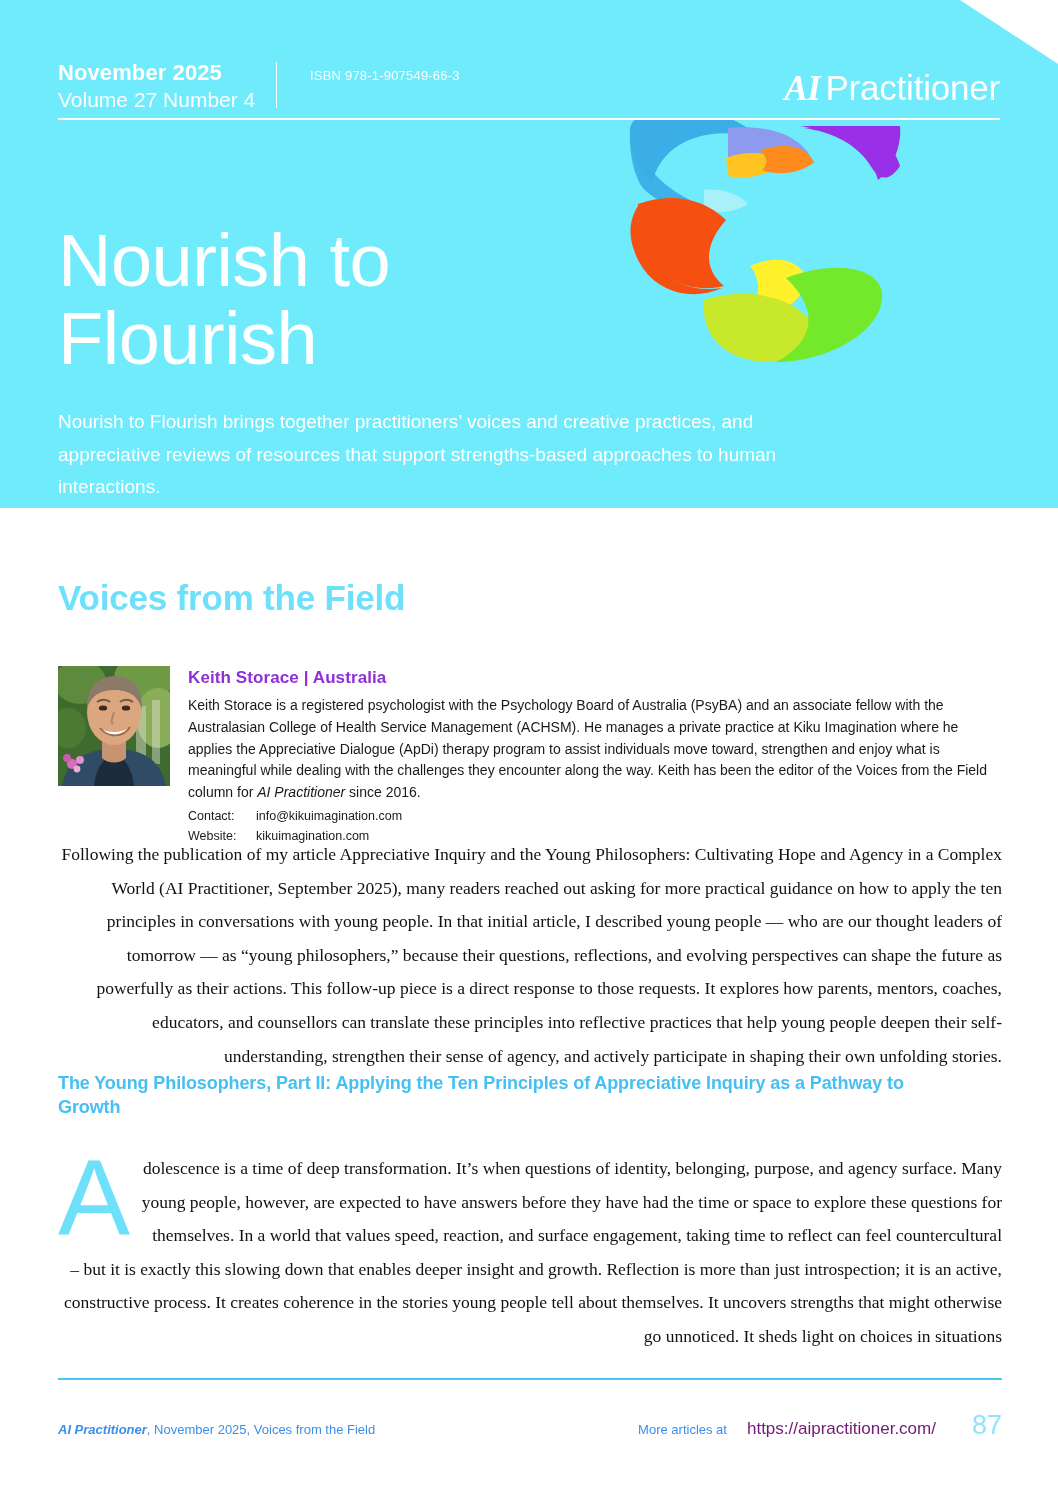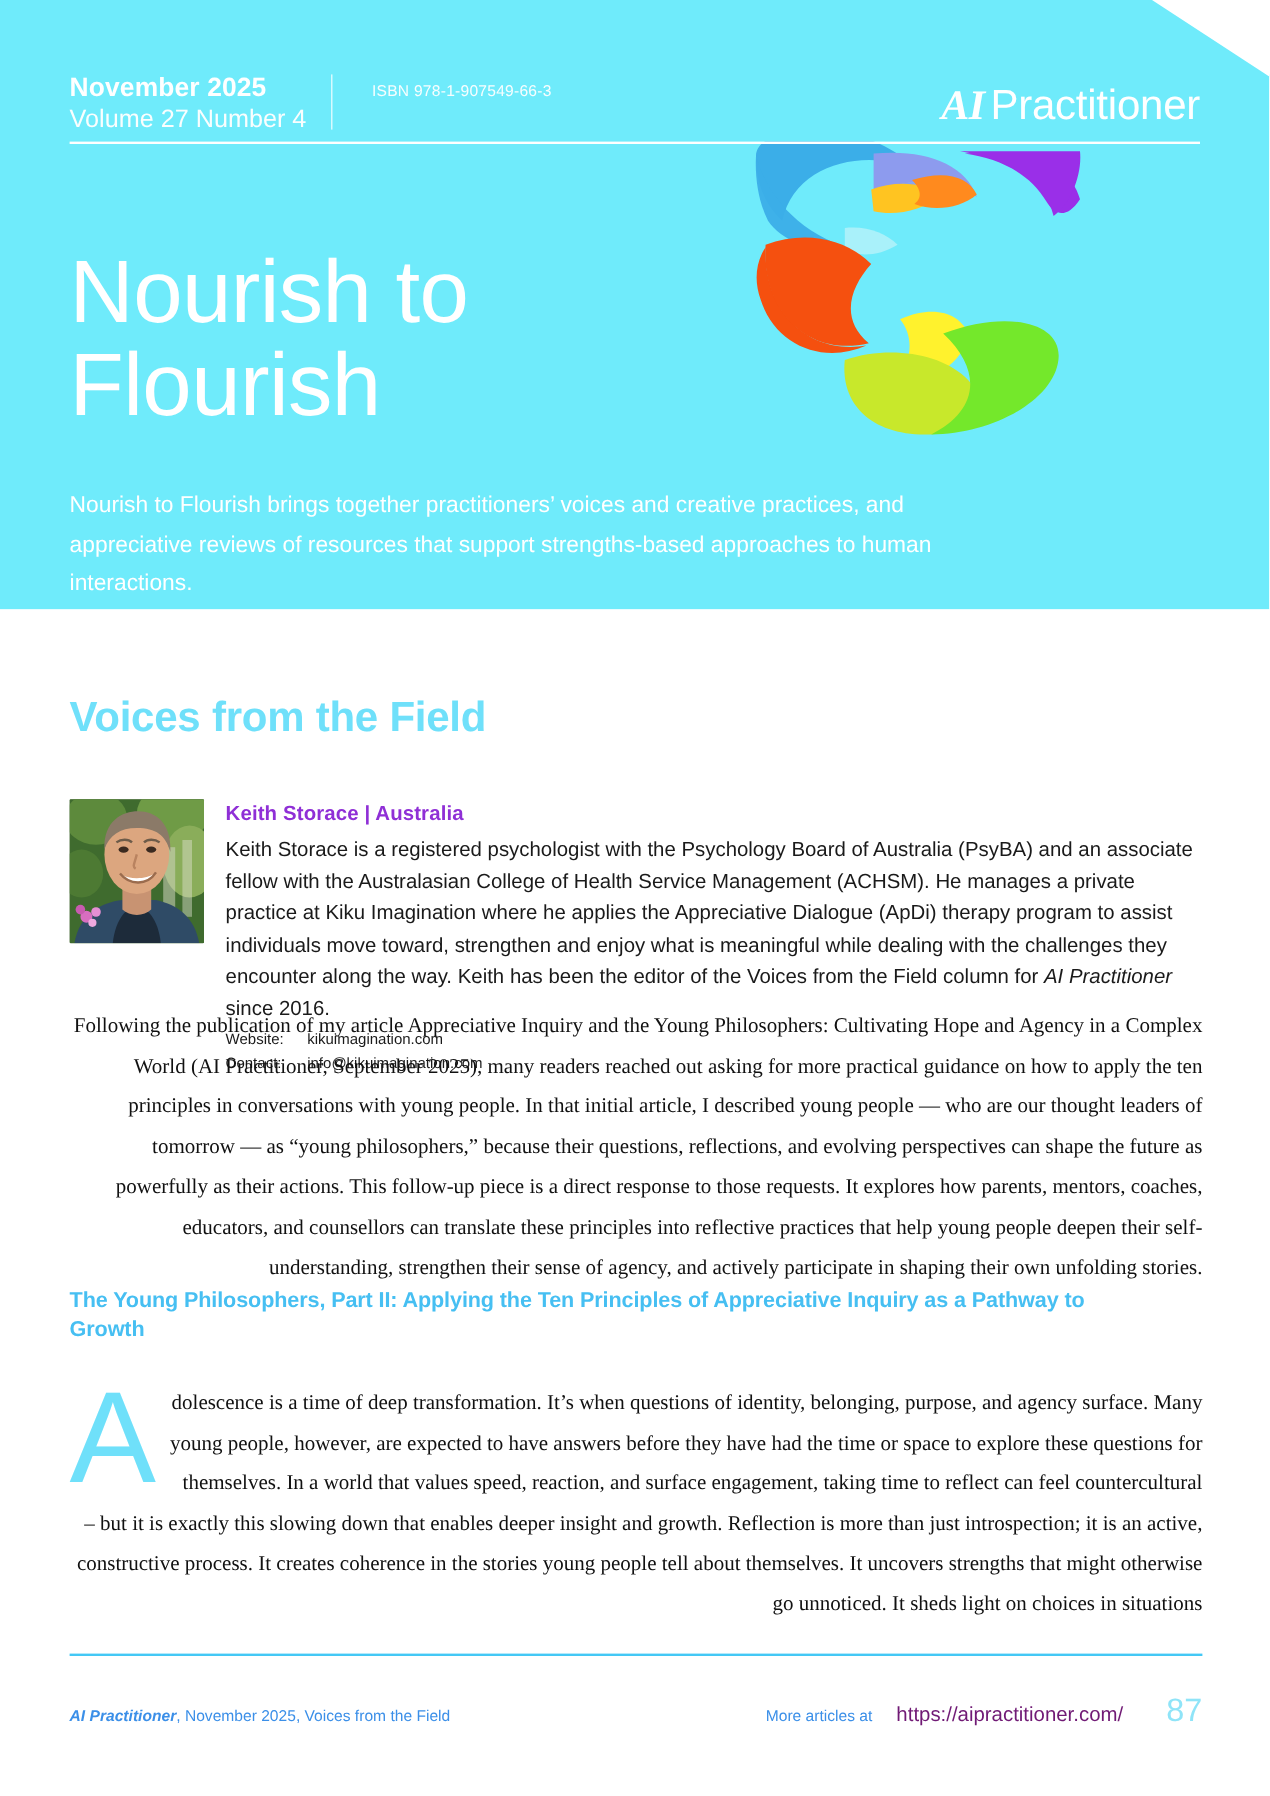--- a/index.html
+++ b/index.html
@@ -118,21 +118,21 @@
   .logo-swirl {
     position: absolute;
     left: 600px; top: 118px;
     width: 320px; height: 260px;
     z-index: 2;
   }
 
   
   .banner-title {
     position: absolute;
-    left: 58px; top: 204px;
+    left: 58px; top: 222px;
     font-size: 74px;
     font-weight: 200;
     color: #ffffff;
     line-height: 1.05;
     letter-spacing: -0.5px;
     z-index: 3;
   }
   .banner-title .l2 { display: block; }
 
   .banner-sub {
@@ -181,21 +181,21 @@
     padding-top: 2px;
   }
   .author-name {
     font-size: 17px;
     font-weight: 700;
     color: #8F2FD6;
     margin-bottom: 7px;
     letter-spacing: .1px;
   }
   .author-bio {
-    font-size: 17px;
+    font-size: 14px;
     font-weight: 400;
     color: #1a1a1a;
     line-height: 1.56;
     letter-spacing: 0px;
   }
   .author-bio i { font-style: italic; }
   .contact-rows {
     margin-top: 3px;
     font-size: 12.5px;
     color: #1a1a1a;
@@ -389,26 +389,26 @@
         <circle cx="22" cy="94" r="4" fill="#e58fd3"></circle>
         <circle cx="9" cy="92" r="4" fill="#c95bb0"></circle>
         <circle cx="19" cy="103" r="3.4" fill="#efa9df"></circle>
       </svg>
     </div>
     <div class="author-text">
       <div class="author-name">Keith Storace | Australia</div>
       <div class="author-bio"><span>Keith Storace is a registered psychologist with the Psychology Board of Australia (PsyBA) and an associate fellow with the Australasian College of Health Service Management (ACHSM). He manages a private practice at Kiku Imagination where he applies the Appreciative Dialogue (ApDi) therapy program to assist individuals move toward, strengthen and enjoy what is meaningful while dealing with the challenges they encounter along the way. Keith has been the editor of the Voices from the Field column for </span><i>AI Practitioner</i><span> since 2016.</span></div>
       <div class="contact-rows">
         <div class="contact-row">
+          <span class="contact-label">Contact:</span>
+          <span>info@kikuimagination.com</span>
+        </div>
+        <div class="contact-row">
           <span class="contact-label">Website:</span>
           <span>kikuimagination.com</span>
-        </div>
-        <div class="contact-row">
-          <span class="contact-label">Contact:</span>
-          <span>info@kikuimagination.com</span>
         </div>
       </div>
     </div>
   </div>
 
   <div id="intro-para" class="body-text">Following the publication of my article Appreciative Inquiry and the Young Philosophers: Cultivating Hope and Agency in a Complex World (AI Practitioner, September 2025), many readers reached out asking for more practical guidance on how to apply the ten principles in conversations with young people. In that initial article, I described young people — who are our thought leaders of tomorrow — as “young philosophers,” because their questions, reflections, and evolving perspectives can shape the future as powerfully as their actions. This follow-up piece is a direct response to those requests. It explores how parents, mentors, coaches, educators, and counsellors can translate these principles into reflective practices that help young people deepen their self-understanding, strengthen their sense of agency, and actively participate in shaping their own unfolding stories.</div>
 
   <div class="article-subhead">The Young Philosophers, Part II: Applying the Ten Principles of Appreciative Inquiry as a Pathway to Growth</div>
 
   <div id="lead-para" class="body-text">

